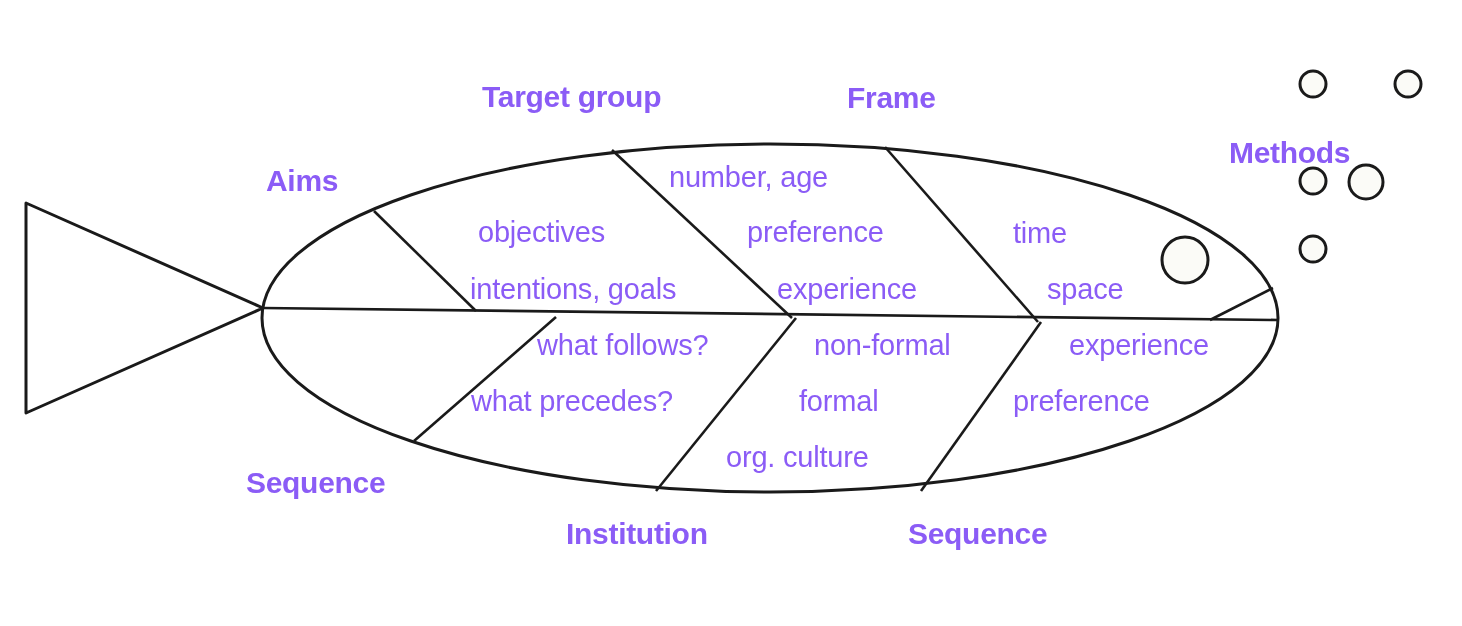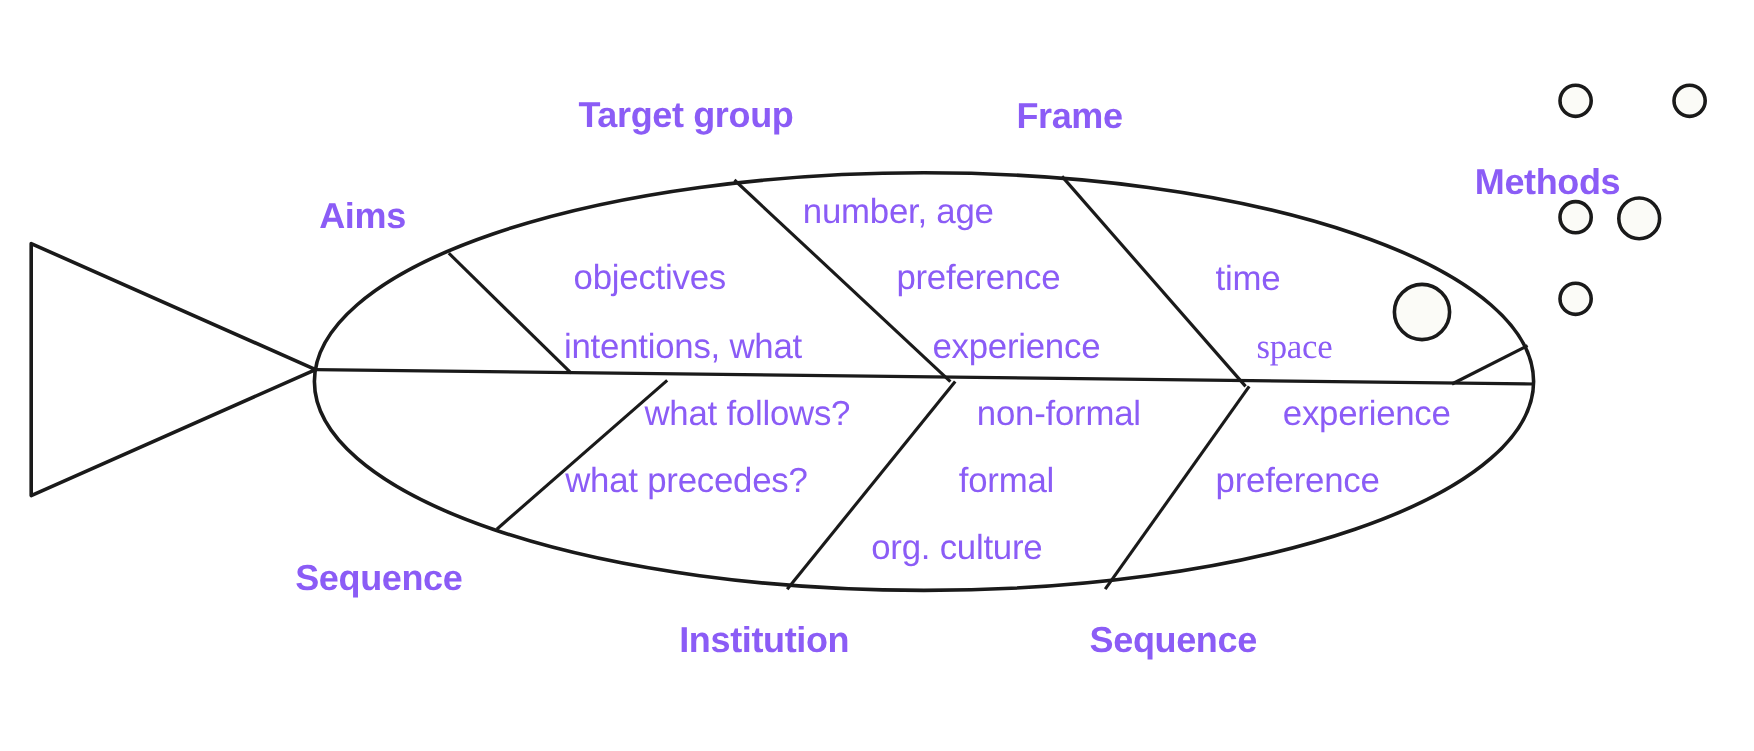--- a/index.html
+++ b/index.html
@@ -110,25 +110,25 @@
   <div class="label cat-label" style="left:908px; top:519px;">Sequence</div>
 
   <div class="label item-label" style="left:669px; top:163px;">number, age</div>
 
   <div class="label item-label" style="left:478px; top:218px;">objectives</div>
 
   <div class="label item-label" style="left:747px; top:218px;">preference</div>
 
   <div class="label item-label" style="left:1013px; top:219px;">time</div>
 
-  <div class="label item-label" style="left:470px; top:275px;">intentions, what</div>
+  <div class="label item-label" style="left:470px; top:275px;">intentions, goals</div>
 
   <div class="label item-label" style="left:777px; top:275px;">experience</div>
 
-  <div class="label item-label" style="left:1047px; top:275px;font-family:Liberation Serif, serif;">space</div>
+  <div class="label item-label" style="left:1047px; top:275px;">space</div>
 
   <div class="label item-label" style="left:537px; top:331px;">what follows?</div>
 
   <div class="label item-label" style="left:814px; top:331px;">non-formal</div>
 
   <div class="label item-label" style="left:1069px; top:331px;">experience</div>
 
   <div class="label item-label" style="left:471px; top:387px;">what precedes?</div>
 
   <div class="label item-label" style="left:799px; top:387px;">formal</div>

